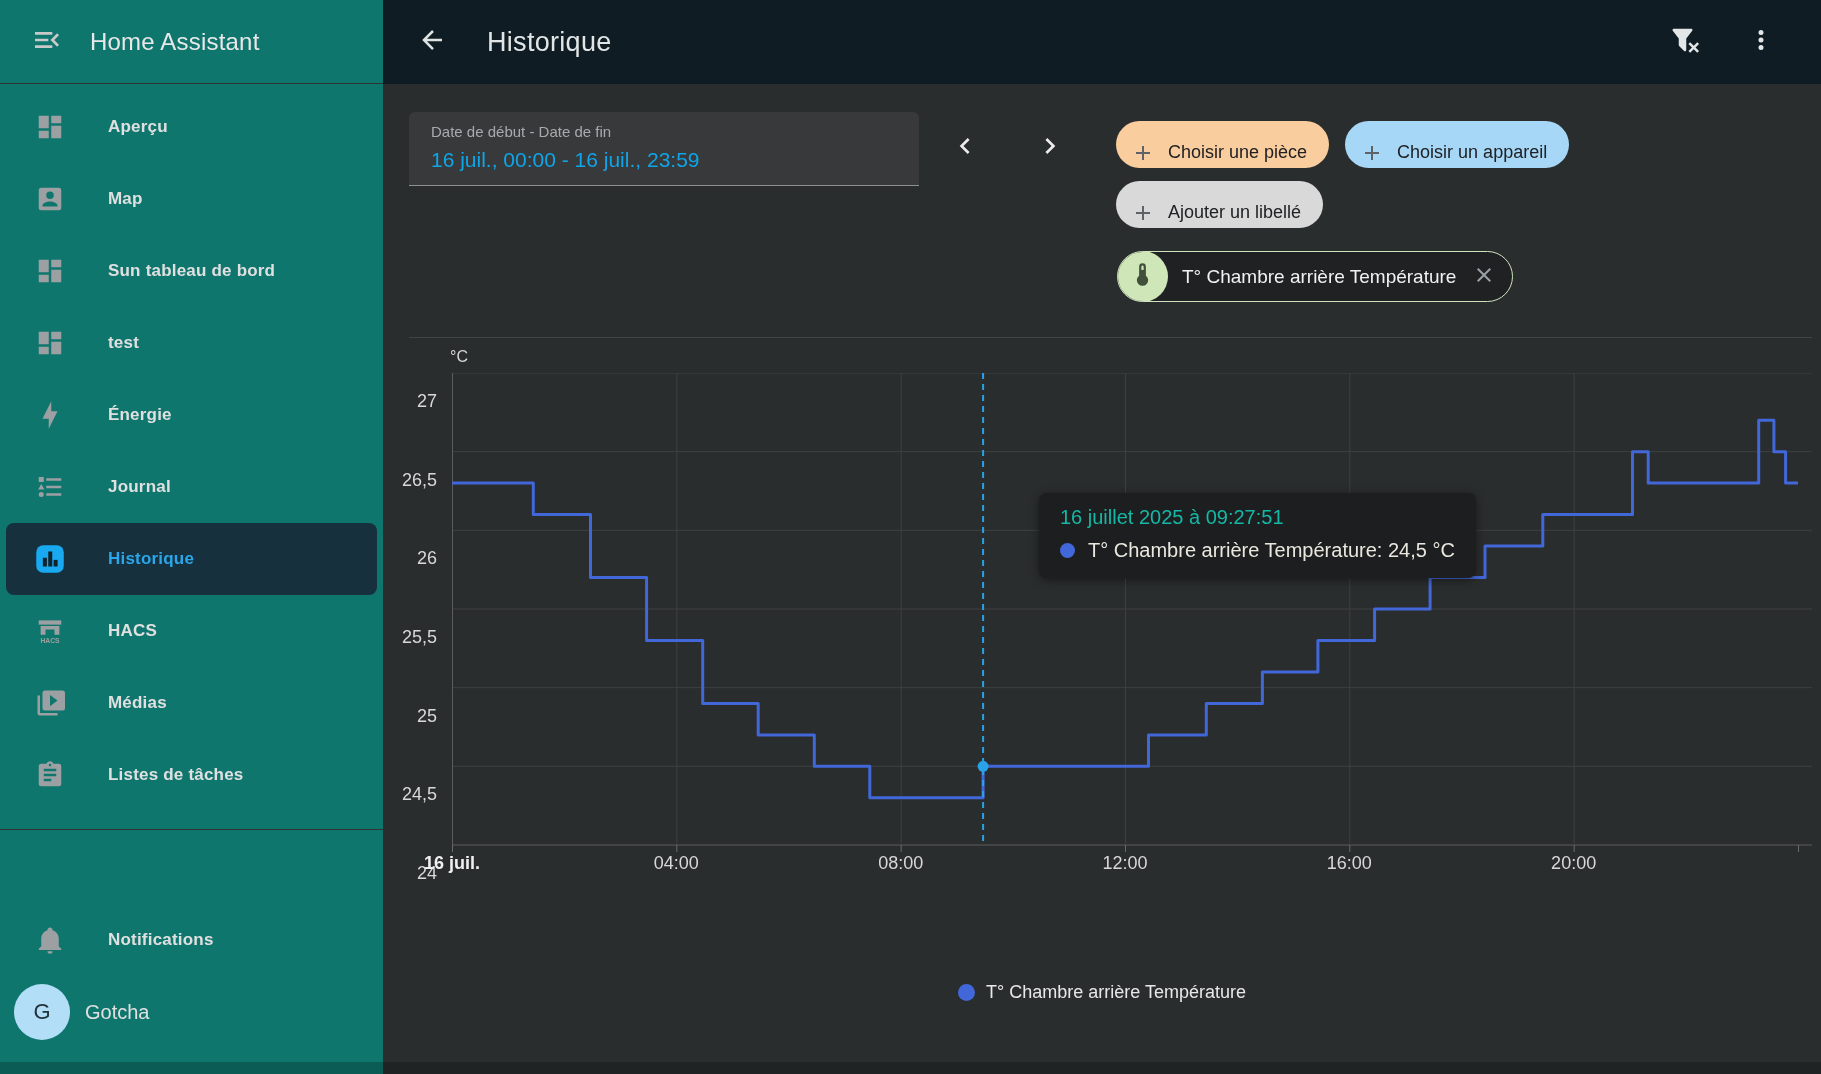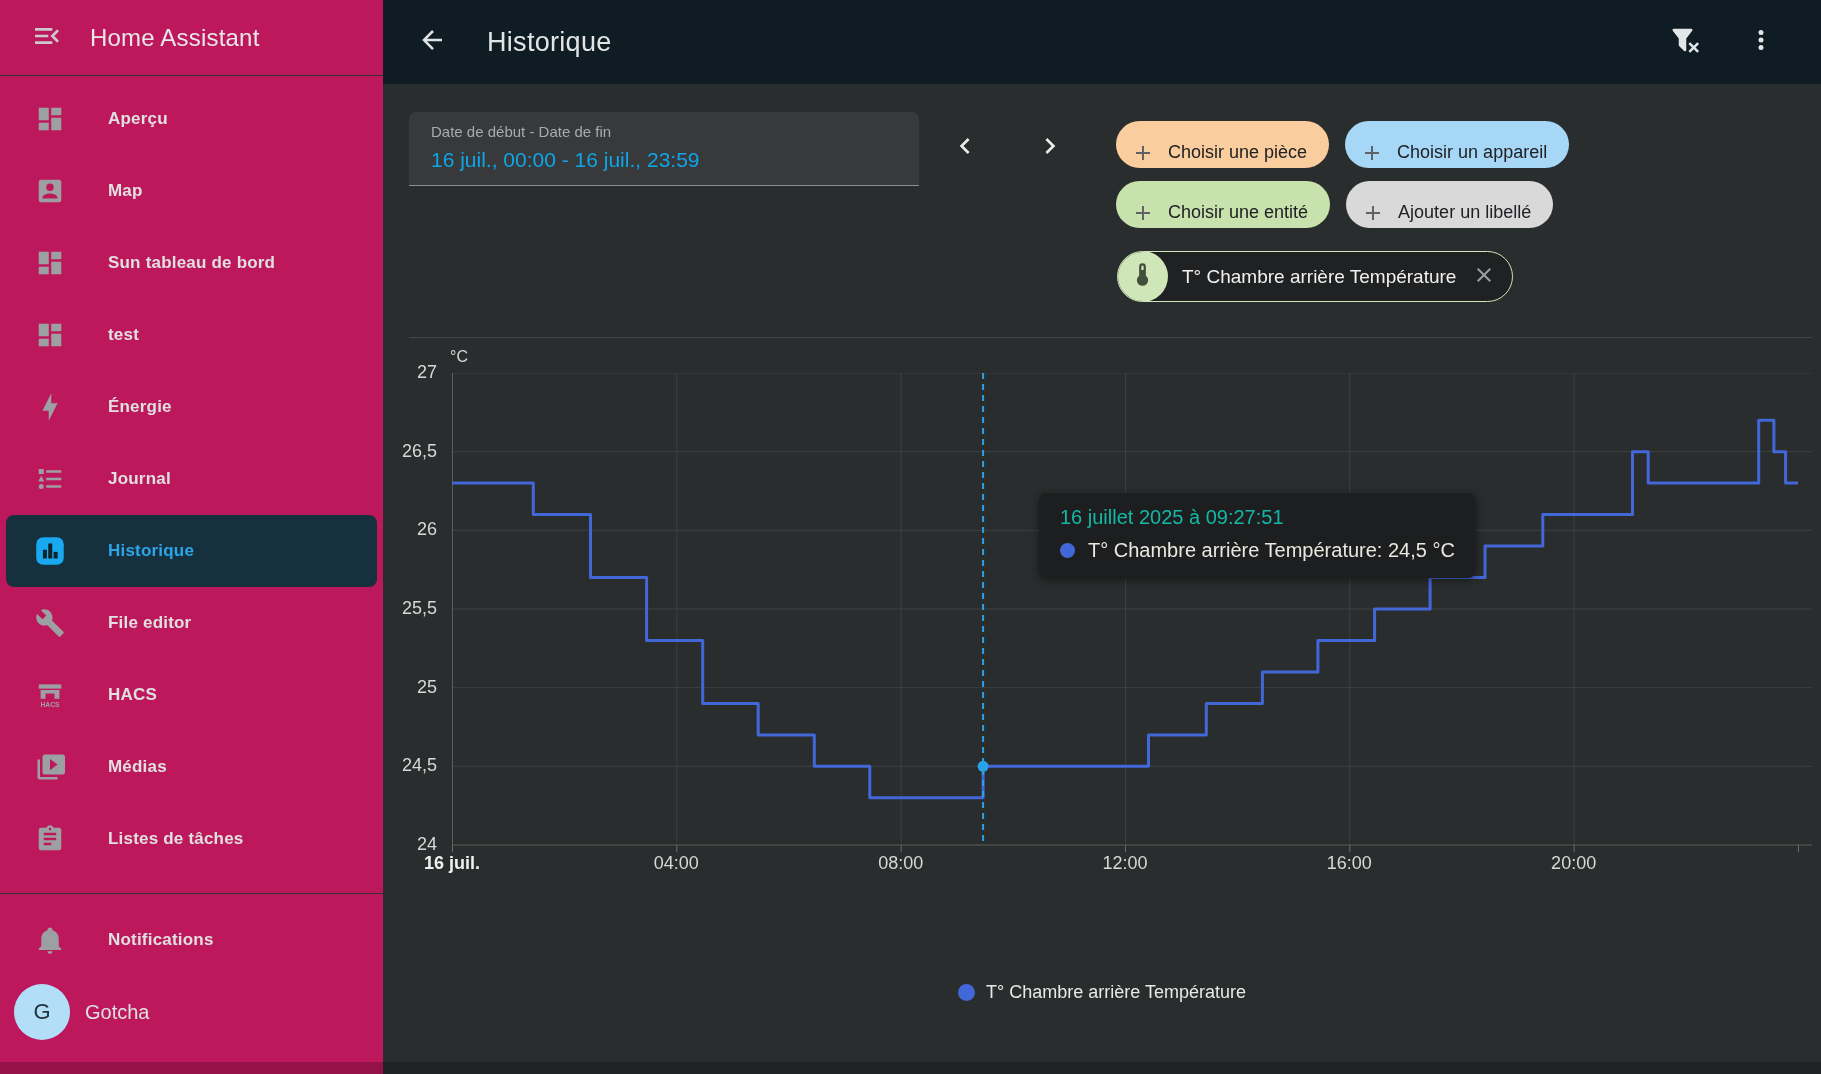--- a/index.html
+++ b/index.html
@@ -2,21 +2,21 @@
 <html><head>
 <meta charset="utf-8">
 <style>
   html,body{margin:0;padding:0;}
   body{
     width:1821px;height:1074px;overflow:hidden;display:flex;
     font-family:"Liberation Sans", sans-serif;background:#2a2d2d;
     -webkit-font-smoothing:antialiased;
   }
   
-  .sidebar{width:383px;flex-shrink:0;background:#be185d;display:flex;flex-direction:column;}
+  .sidebar{width:383px;flex-shrink:0;background:#0f766e;display:flex;flex-direction:column;}
   .sidebar-header{height:84px;box-sizing:border-box;display:flex;align-items:center;
     padding-left:30px;gap:26px;border-bottom:1px solid #323234;}
   .menu-btn{width:34px;height:34px;display:flex;align-items:center;justify-content:center;cursor:pointer;}
   .app-title{font-size:24px;color:#e8e8e8;letter-spacing:.2px;}
   .side-items{padding-top:7px;}
   .side-item{height:72px;margin:0 6px;border-radius:8px;display:flex;align-items:center;
     padding-left:27px;gap:18px;cursor:pointer;box-sizing:border-box;}
   .side-item .icon-box{width:33px;height:33px;display:flex;align-items:center;justify-content:center;flex-shrink:0;}
   .side-item .label{font-size:17px;font-weight:700;color:#e0e0e0;letter-spacing:.2px;margin-left:24px;}
   .side-item.selected{background:#16303d;}
@@ -55,21 +55,21 @@
     border:1px solid #cfe3bd;border-radius:27px;background:#202122;display:inline-flex;
     align-items:center;padding-right:15px;overflow:hidden;cursor:pointer;}
   .entity-avatar{width:51px;height:51px;border-radius:50%;background:#cfe6b8;flex-shrink:0;
     display:flex;align-items:center;justify-content:center;margin-left:-1px;}
   .entity-label{font-size:19px;color:#f1f1f1;margin:0 15px 0 14px;}
   .entity-close{width:26px;height:26px;display:flex;align-items:center;justify-content:center;cursor:pointer;}
   
   .top-divider{position:absolute;left:26px;right:9px;top:253px;height:1px;background:#414445;}
   .unit-label{position:absolute;left:67px;top:264px;font-size:16px;color:#d6d6d6;}
   .ytick{position:absolute;left:0;width:62px;box-sizing:border-box;padding-right:8px;
-    text-align:right;font-size:18px;color:#d8d8d8;}
+    text-align:right;font-size:18px;color:#d8d8d8;margin-top:29px;}
   .xtick{position:absolute;top:769px;font-size:18px;color:#d8d8d8;transform:translateX(-50%);white-space:nowrap;}
   .xtick.bold{font-weight:bold;color:#f0f0f0;}
   .plot-wrap{position:absolute;left:69px;top:289px;width:1360px;height:480px;}
   .legend{position:absolute;left:0;top:898px;width:100%;display:flex;align-items:center;
     justify-content:center;gap:11px;cursor:pointer;}
   .legend-dot{width:17px;height:17px;border-radius:50%;}
   .legend-label{font-size:18px;color:#e8e8e8;}
   .tooltip{position:absolute;left:656px;top:409px;background:#1d1e1f;border-radius:8px;
     padding:13px 21px 16px 21px;box-shadow:0 2px 10px rgba(0,0,0,.45);white-space:nowrap;}
   .tt-line1{font-size:20px;color:#14b8a6;}
@@ -145,28 +145,20 @@
             <rect x="6.3" y="11" width="3.2" height="7" fill="#10222b"></rect>
             <rect x="10.6" y="6" width="3.2" height="12" fill="#10222b"></rect>
             <rect x="14.9" y="12.7" width="3.2" height="5.3" fill="#10222b"></rect>
           </svg>
         </div>
         <span class="label">Historique</span>
       </div>
       <div class="side-item">
         <div class="icon-box">
           <svg width="30" height="30" viewBox="0 0 24 24">
-            <path d="M22.7,19L13.6,9.9C14.5,7.6 14,4.9 12.1,3C10.1,1 7.1,0.6 4.7,1.7L9,6L6,9L1.6,4.7C0.4,7.1 0.9,10.1 2.9,12.1C4.8,14 7.5,14.5 9.8,13.6L18.9,22.7C19.3,23.1 19.9,23.1 20.3,22.7L22.6,20.4C23.1,20 23.1,19.3 22.7,19Z" fill="#9da0a2" fill-rule="evenodd"></path>
-          </svg>
-        </div>
-        <span class="label">File editor</span>
-      </div>
-      <div class="side-item">
-        <div class="icon-box">
-          <svg width="30" height="30" viewBox="0 0 24 24">
             <rect x="3" y="3.5" width="18" height="3.4" fill="#9da0a2"></rect>
             <path d="M4.5,8 H19.5 V15 H15.6 V10.8 H8.4 V15 H4.5 Z" fill-rule="evenodd" fill="#9da0a2"></path>
             <text x="12" y="21.5" text-anchor="middle" font-size="5.4" font-weight="bold" font-family="Liberation Sans, sans-serif" fill="#9da0a2">HACS</text>
           </svg>
         </div>
         <span class="label">HACS</span>
       </div>
       <div class="side-item">
         <div class="icon-box">
           <svg width="30" height="30" viewBox="0 0 24 24">
@@ -250,28 +242,20 @@
           </span>
           <span>Choisir une pièce</span>
         </button>
         <button class="chip" style="background: rgb(167, 215, 247);">
           <span style="display: flex;">
             <svg width="24" height="24" viewBox="0 0 24 24">
               <path d="M19,13H13V19H11V13H5V11H11V5H13V11H19V13Z" fill="#5f6368" fill-rule="evenodd"></path>
             </svg>
           </span>
           <span>Choisir un appareil</span>
-        </button>
-        <button class="chip" style="background: rgb(200, 226, 174);">
-          <span style="display: flex;">
-            <svg width="24" height="24" viewBox="0 0 24 24">
-              <path d="M19,13H13V19H11V13H5V11H11V5H13V11H19V13Z" fill="#5f6368" fill-rule="evenodd"></path>
-            </svg>
-          </span>
-          <span>Choisir une entité</span>
         </button>
         <button class="chip" style="background: rgb(217, 217, 217);">
           <span style="display: flex;">
             <svg width="24" height="24" viewBox="0 0 24 24">
               <path d="M19,13H13V19H11V13H5V11H11V5H13V11H19V13Z" fill="#5f6368" fill-rule="evenodd"></path>
             </svg>
           </span>
           <span>Ajouter un libellé</span>
         </button>
       </div>

